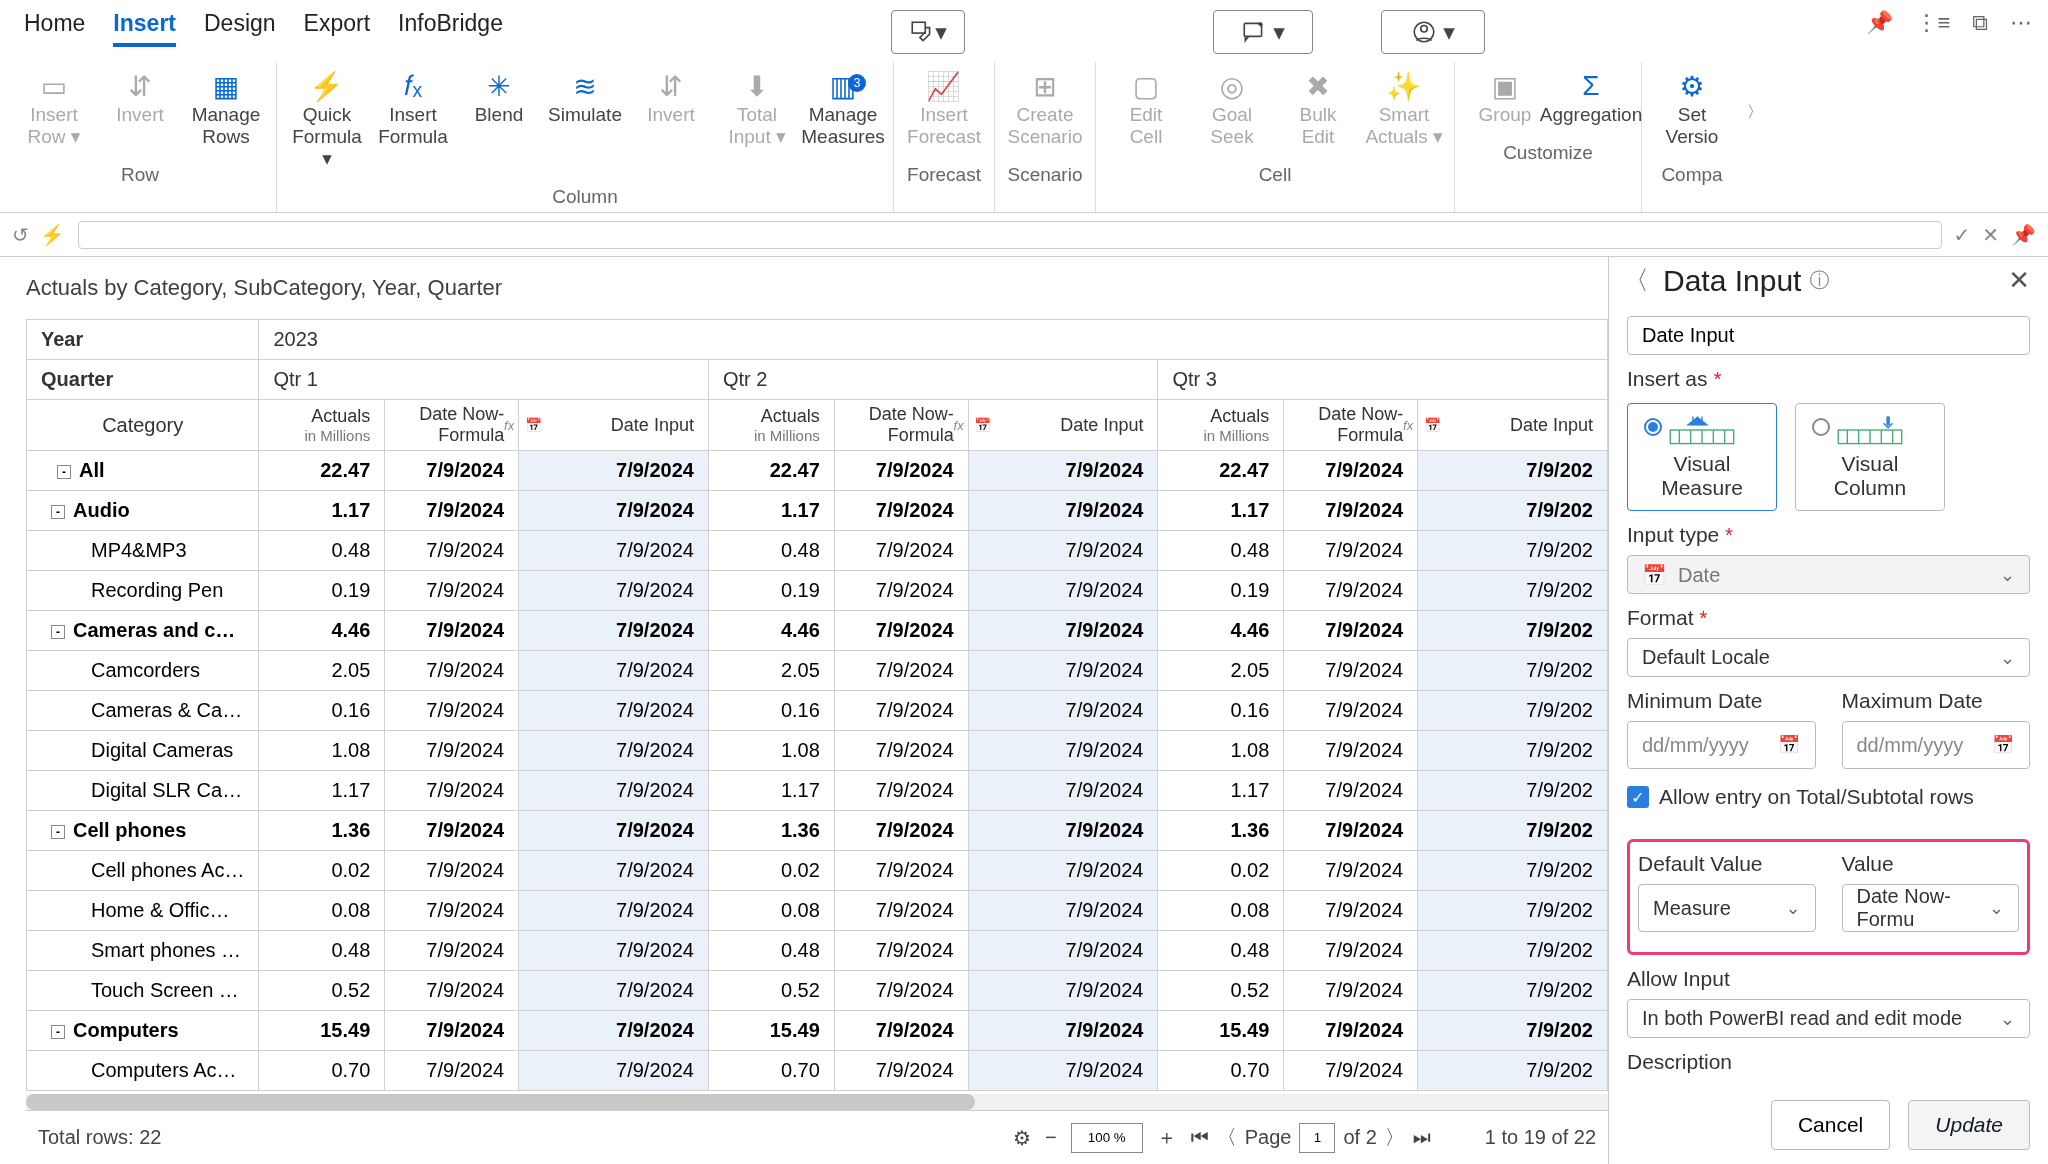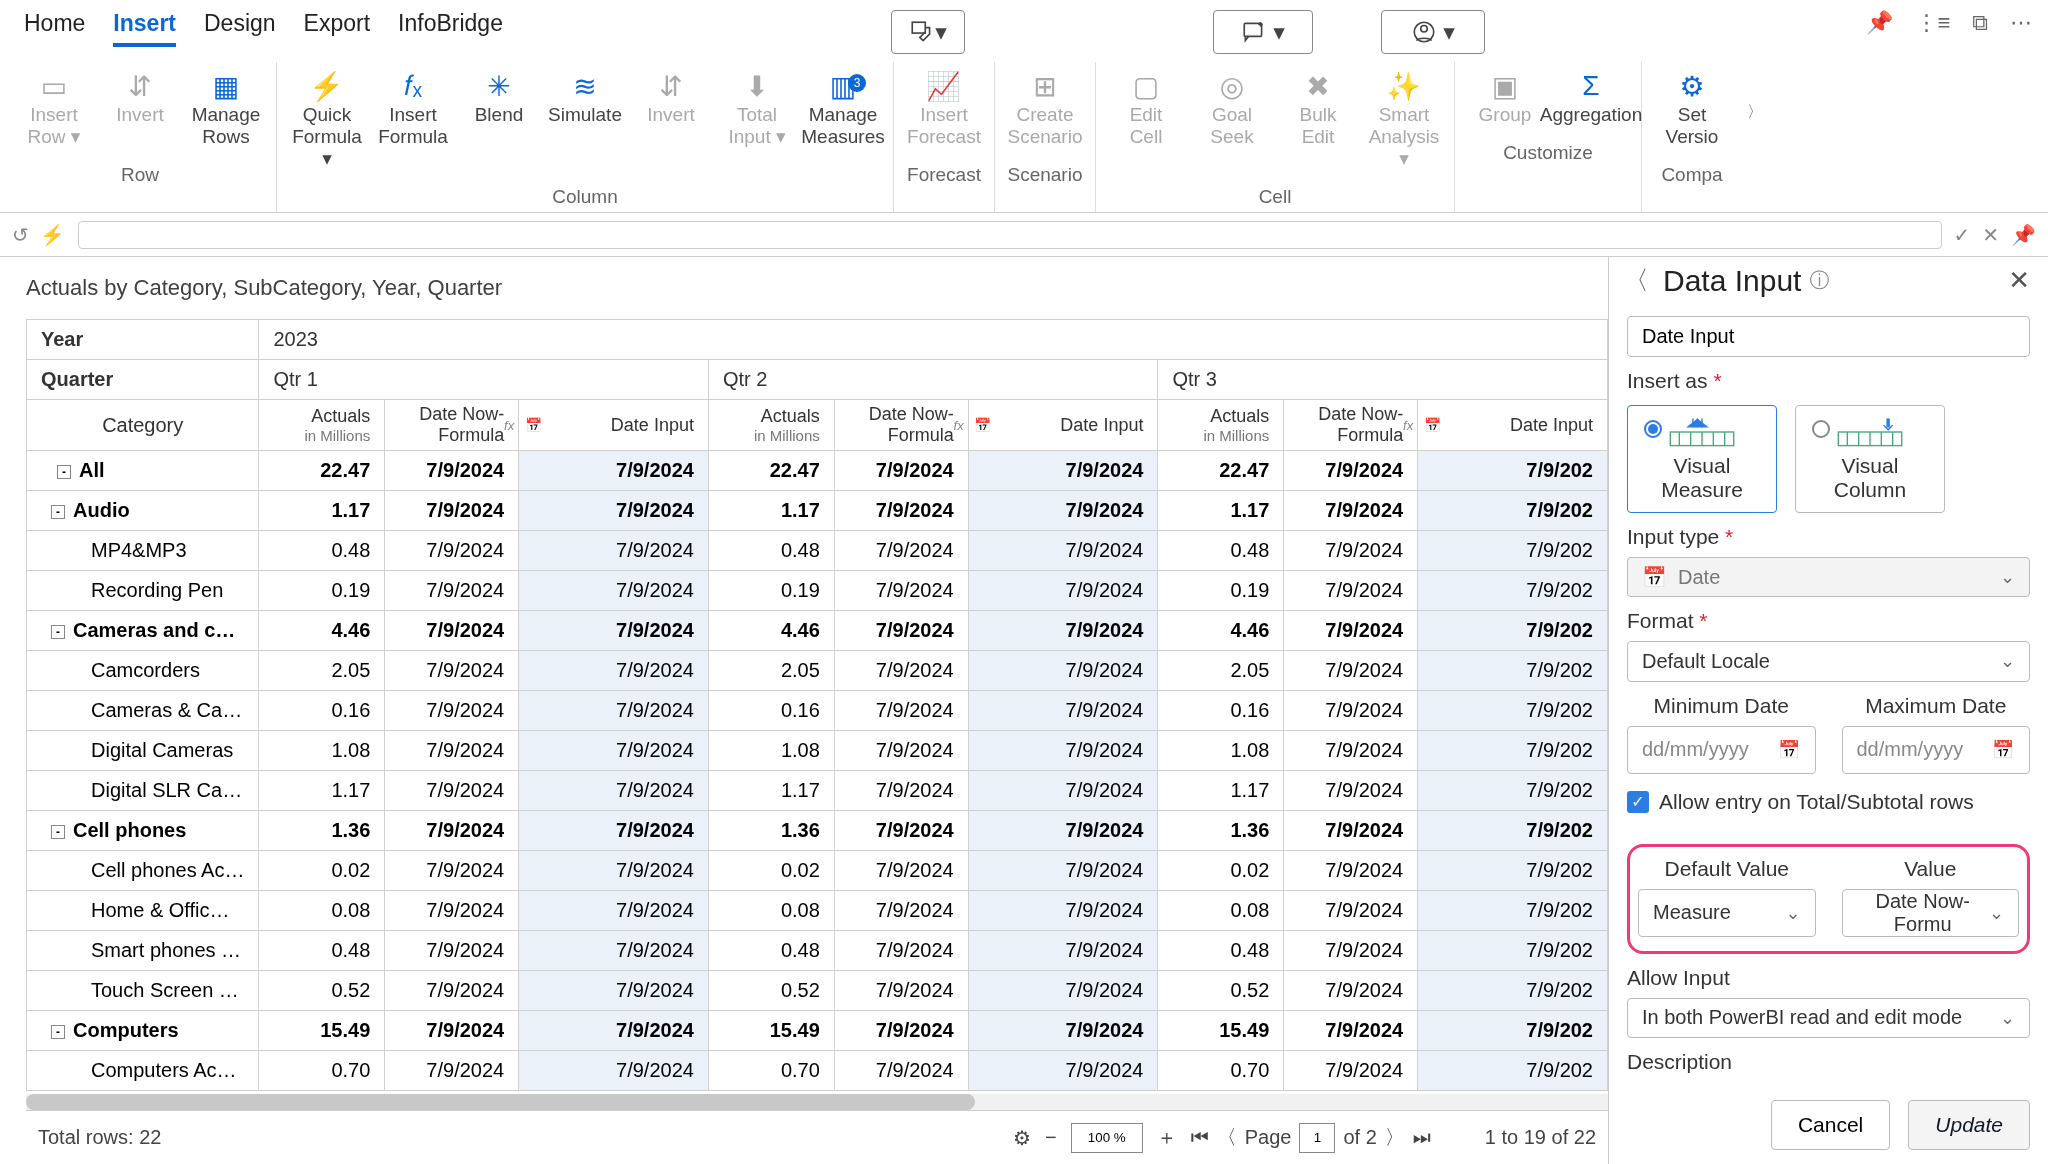--- a/index.html
+++ b/index.html
@@ -96,25 +96,25 @@
   .ptext { width:100%; height:48px; border:1px solid #bbb; border-radius:4px; padding: 0 14px; font-size:20px; }
   .pselect { width:100%; height:48px; border:1px solid #bbb; border-radius:4px; padding: 0 14px; font-size:20px; display:flex; align-items:center; justify-content:space-between; color:#333; background:#fff; cursor:pointer;}
   .pselect.dis { background:#f3f3f3; color:#777; }
   .radiocards { display:flex; gap:18px; margin-top: 4px; }
   .rcard { border:1px solid #bbb; border-radius:4px; padding: 14px 16px 10px 16px; display:flex; flex-direction:column; align-items:center; width:150px; cursor:pointer; }
   .rcard.active { border:1px solid #2a7de1; }
   .rcard .rimg { width:68px; height:32px; margin-bottom:6px; }
   .rcard .rdot { width:18px;height:18px;border:2px solid #2a7de1;border-radius:50%; align-self:flex-start; margin-bottom:-22px; }
   .rcard.active .rdot::after { content:""; display:block; width:10px;height:10px;background:#2a7de1;border-radius:50%; margin:2px; }
   .rcard:not(.active) .rdot { border-color:#888;}
-  .two { display:flex; gap:26px;text-align:center; }
+  .two { display:flex; gap:26px; }
   .two > div { flex:1; }
   .chkline { display:flex; align-items:center; gap:10px; margin-top:16px; }
   .chkline .chk { width:22px;height:22px;background:#2a7de1;border-radius:3px;display:flex;align-items:center;justify-content:center;color:#fff;font-size:16px;}
-  .highlight { border:3px solid #ee3a7a; border-radius:16px; padding:10px 8px 14px 8px; margin-top:30px; }
+  .highlight { border:3px solid #ee3a7a; border-radius:6px; padding:10px 8px 20px 8px; margin-top:30px; }
   .pbtns { margin-top:auto; display:flex; gap:18px; justify-content:flex-end; padding-top:18px; }
   .pbtn { padding: 12px 26px; border:1px solid #bbb; background:#fff; border-radius:4px; font-size:21px; cursor:pointer; }
   .pbtn.dis { color:#0f172a; background:#f4f4f4;font-style:italic; }
   .chev { font-size:18px; color:#666; }
   .calicon { color:#888; font-size:18px; margin-left:auto;}
 </style>
 </head>
 <body>
 
 <div class="top-icons">
@@ -246,21 +246,21 @@
 Seek</div>
           </div>
           <div class="ribbtn disabled">
             <div class="icon gray">✖</div>
             <div class="lbl">Bulk
 Edit</div>
           </div>
           <div class="ribbtn disabled">
             <div class="icon gray">✨</div>
             <div class="lbl">Smart
-Analysis ▾</div>
+Actuals ▾</div>
           </div>
         </div>
         <div class="grplbl">Cell</div>
       </div>
       <div class="ribgroup">
         <div class="ribtools">
           <div class="ribbtn disabled">
             <div class="icon gray">▣</div>
             <div class="lbl">Group</div>
           </div>

